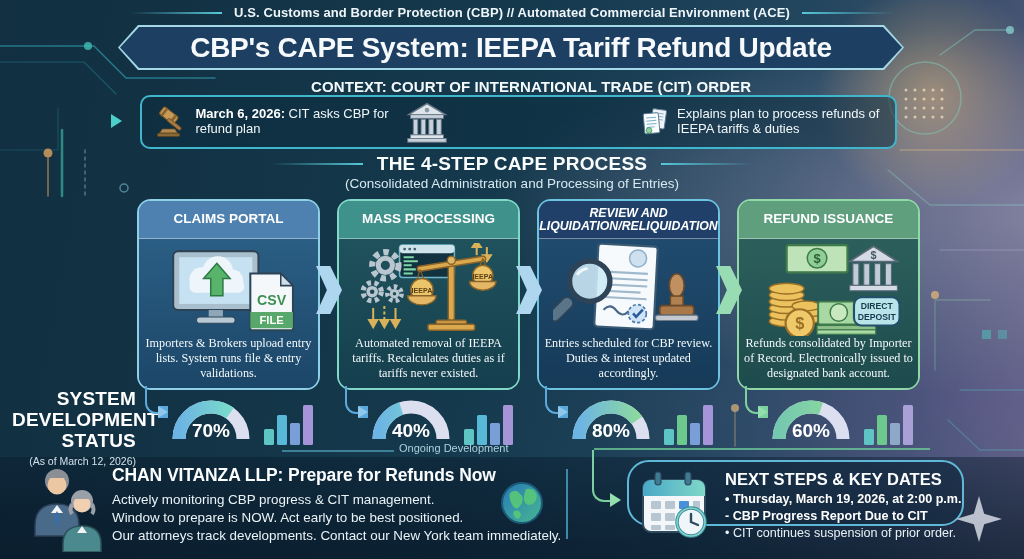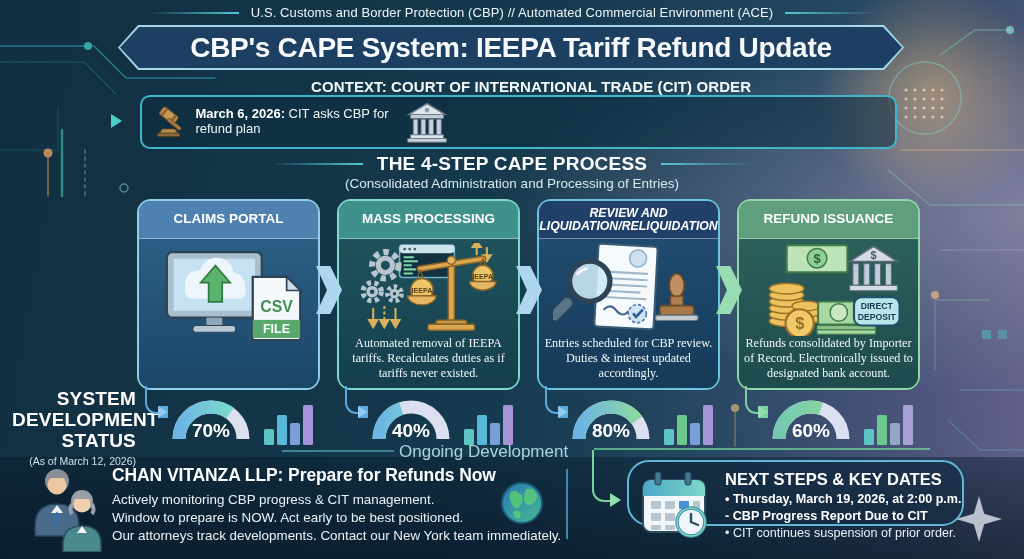--- a/index.html
+++ b/index.html
@@ -8,21 +8,21 @@
     background:
       radial-gradient(circle at 91% 17%, rgba(238,190,125,.5), rgba(238,190,125,0) 11%),
       radial-gradient(ellipse at 103% 38%, rgba(158,150,180,.65), rgba(158,150,180,0) 38%),
       radial-gradient(ellipse at 96% 72%, rgba(128,100,170,.28), rgba(128,100,170,0) 30%),
       linear-gradient(100deg,#112f40 0%,#15394d 48%,#22465e 72%,#3c4f6e 88%,#5d6283 100%);}
   svg{display:block}
   .abs{position:absolute}
 
   
   .kicker{position:absolute;top:5px;left:0;width:100%;display:flex;align-items:center;justify-content:center;gap:12px;}
-  .kicker .txt{font-size:13px;font-weight:normal;color:#eef6fa;letter-spacing:.1px;white-space:nowrap;}
+  .kicker .txt{font-size:13px;font-weight:bold;color:#eef6fa;letter-spacing:.1px;white-space:nowrap;}
   .hline{height:2px;width:92px;}
   .hline.l{background:linear-gradient(90deg,transparent,#56c8d8);}
   .hline.r{background:linear-gradient(90deg,#56c8d8,transparent);}
   .banner{position:absolute;top:25px;left:118px;width:786px;height:45px;
     clip-path:polygon(20px 0,calc(100% - 20px) 0,100% 50%,calc(100% - 20px) 100%,20px 100%,0 50%);
     background:#a5d9e8;}
   .banner-in{position:absolute;inset:2px;
     clip-path:polygon(19px 0,calc(100% - 19px) 0,100% 50%,calc(100% - 19px) 100%,19px 100%,0 50%);
     display:flex;align-items:center;justify-content:center;}
   .banner-in .t{font-size:28px;font-weight:bold;color:#f7fafc;letter-spacing:-.3px;white-space:nowrap;}
@@ -60,21 +60,21 @@
   .g-track{fill:none;stroke:#dcdff0;stroke-width:13;}
   .g-fill{fill:none;stroke-width:13;}
   .gpct{font-size:19px;font-weight:bold;fill:#ffffff;text-anchor:middle;font-family:"Liberation Sans",sans-serif;}
   .elbow{position:absolute;width:14px;height:26px;border-left:2px solid;border-bottom:2px solid;border-bottom-left-radius:11px;}
   .ahead{position:absolute;width:0;height:0;border:6px solid transparent;border-right:0;}
   .c-blue{border-color:#5aa8dc;}  .ahead.c-blue{border-left:10px solid #8fc8ec;}
   .c-green{border-color:#7ccf9e;} .ahead.c-green{border-left:10px solid #93e0ae;}
   .status{position:absolute;left:12px;top:389px;width:124px;text-align:right;}
   .status .b{font-size:19px;font-weight:bold;line-height:1.1;color:#fff;letter-spacing:.2px;}
   .status .asof{font-size:10.5px;color:#cfe2ec;margin-top:3px;}
-  .ongoing{position:absolute;left:399px;top:442px;font-size:17px;color:#a9d3de;}
+  .ongoing{position:absolute;left:399px;top:442px;font-size:11px;color:#a9d3de;}
   .ong-line{position:absolute;left:282px;top:450px;width:112px;height:2px;background:#3e8098;}
   .grn-line{position:absolute;left:594px;top:448px;width:336px;height:2px;background:#6fcf9a;opacity:.75;}
   .grn-elbow{position:absolute;left:592px;top:450px;width:16px;height:50px;border-left:2px solid #7ccf9e;
     border-bottom:2px solid #7ccf9e;border-bottom-left-radius:12px;}
   .grn-ahead{position:absolute;left:610px;top:493px;width:0;height:0;border:7px solid transparent;border-right:0;border-left:11px solid #93e0ae;}
 
   
   .bottom-shade{position:absolute;left:0;top:457px;width:100%;height:102px;
     background:linear-gradient(180deg,rgba(9,27,45,.45),rgba(7,22,38,.72));}
   .firm-head{position:absolute;left:112px;top:465px;font-size:17.5px;font-weight:bold;color:#fbfdfe;letter-spacing:-.1px;}
@@ -158,20 +158,34 @@
         <circle cx="24" cy="11" r="2.5" fill="#8a98a8"></circle>
         <rect x="6" y="16" width="36" height="4" fill="#c8d2dc" stroke="#6a7a88" stroke-width="1"></rect>
         <rect x="9" y="21" width="5" height="17" fill="#c8d2dc" stroke="#6a7a88" stroke-width="1"></rect>
         <rect x="17.5" y="21" width="5" height="17" fill="#c8d2dc" stroke="#6a7a88" stroke-width="1"></rect>
         <rect x="26" y="21" width="5" height="17" fill="#c8d2dc" stroke="#6a7a88" stroke-width="1"></rect>
         <rect x="34.5" y="21" width="5" height="17" fill="#c8d2dc" stroke="#6a7a88" stroke-width="1"></rect>
         <rect x="6" y="38" width="36" height="4" fill="#dde4ea" stroke="#6a7a88" stroke-width="1"></rect>
         <rect x="3" y="42" width="42" height="4" fill="#c8d2dc" stroke="#6a7a88" stroke-width="1"></rect>
       </svg>
     </div>
+    <div class="ctx-item" style="flex:1">
+      <svg width="48" height="44" viewBox="0 0 48 48">
+        <g transform="rotate(8 31 20)">
+          <rect x="20" y="4" width="22" height="30" rx="2" fill="#eef4f8" stroke="#5a7a94" stroke-width="1.5"></rect>
+          <path d="M24,10 h14 M24,15 h14 M24,20 h14 M24,25 h10" stroke="#8fb2c8" stroke-width="1.6"></path>
+        </g>
+        <g transform="rotate(-5 20 26)">
+          <rect x="8" y="10" width="24" height="32" rx="2" fill="#fbfdfe" stroke="#5a7a94" stroke-width="1.5"></rect>
+          <path d="M12,17 h16 M12,22 h16 M12,27 h16 M12,32 h12" stroke="#7ab0cc" stroke-width="1.6"></path>
+          <circle cx="15" cy="37" r="4.5" fill="#8fd0a0" stroke="#3e8a54" stroke-width="1.2"></circle>
+        </g>
+      </svg>
+      <div class="ctx-text"><b></b><span>Explains plan to process refunds of IEEPA tariffs &amp; duties</span></div>
+    </div>
   </div>
 
   <div class="proc-title">
     <div class="hline l"></div>
     <div class="txt">THE 4-STEP CAPE PROCESS</div>
     <div class="hline r"></div>
   </div>
   <div class="proc-sub">(Consolidated Administration and Processing of Entries)</div>
 
   <div class="card" style="left: 137px; border-color: rgb(143, 208, 232);">
@@ -190,20 +204,21 @@
         <rect x="45" y="66" width="14" height="7" fill="#8fa6b8"></rect>
         <rect x="33" y="73" width="38" height="6" rx="3" fill="#b8c9d6" stroke="#2e4456" stroke-width="1"></rect>
         <g transform="translate(86,30)">
           <path d="M0,0 h30 l12,12 v44 h-42 z" fill="#f4f8fa" stroke="#2e4456" stroke-width="2"></path>
           <path d="M30,0 l12,12 h-12 z" fill="#cfdde8" stroke="#2e4456" stroke-width="1.5"></path>
           <text x="21" y="31" text-anchor="middle" font-size="14" font-weight="bold" fill="#3e8e52">CSV</text>
           <rect x="0" y="38" width="42" height="16" fill="#57a86a"></rect>
           <text x="21" y="50" text-anchor="middle" font-size="11" font-weight="bold" fill="#ffffff">FILE</text>
         </g>
       </svg>
+      <div class="card-desc">Importers &amp; Brokers upload entry lists. System runs file &amp; entry validations.</div>
     </div>
   </div>
 
   <div class="card" style="left: 337px; border-color: rgb(127, 216, 200);">
     <div class="card-header" style="background: rgb(63, 145, 140);">
       <span>MASS PROCESSING</span>
       </div>
     <div class="card-body" style="background: linear-gradient(rgb(31, 82, 92), rgb(21, 63, 78));">
       <svg width="152" height="104" viewBox="0 0 130 92">
         <rect x="36" y="2" width="54" height="32" rx="3" fill="#123240" stroke="#6fb6c8" stroke-width="1.5"></rect>

